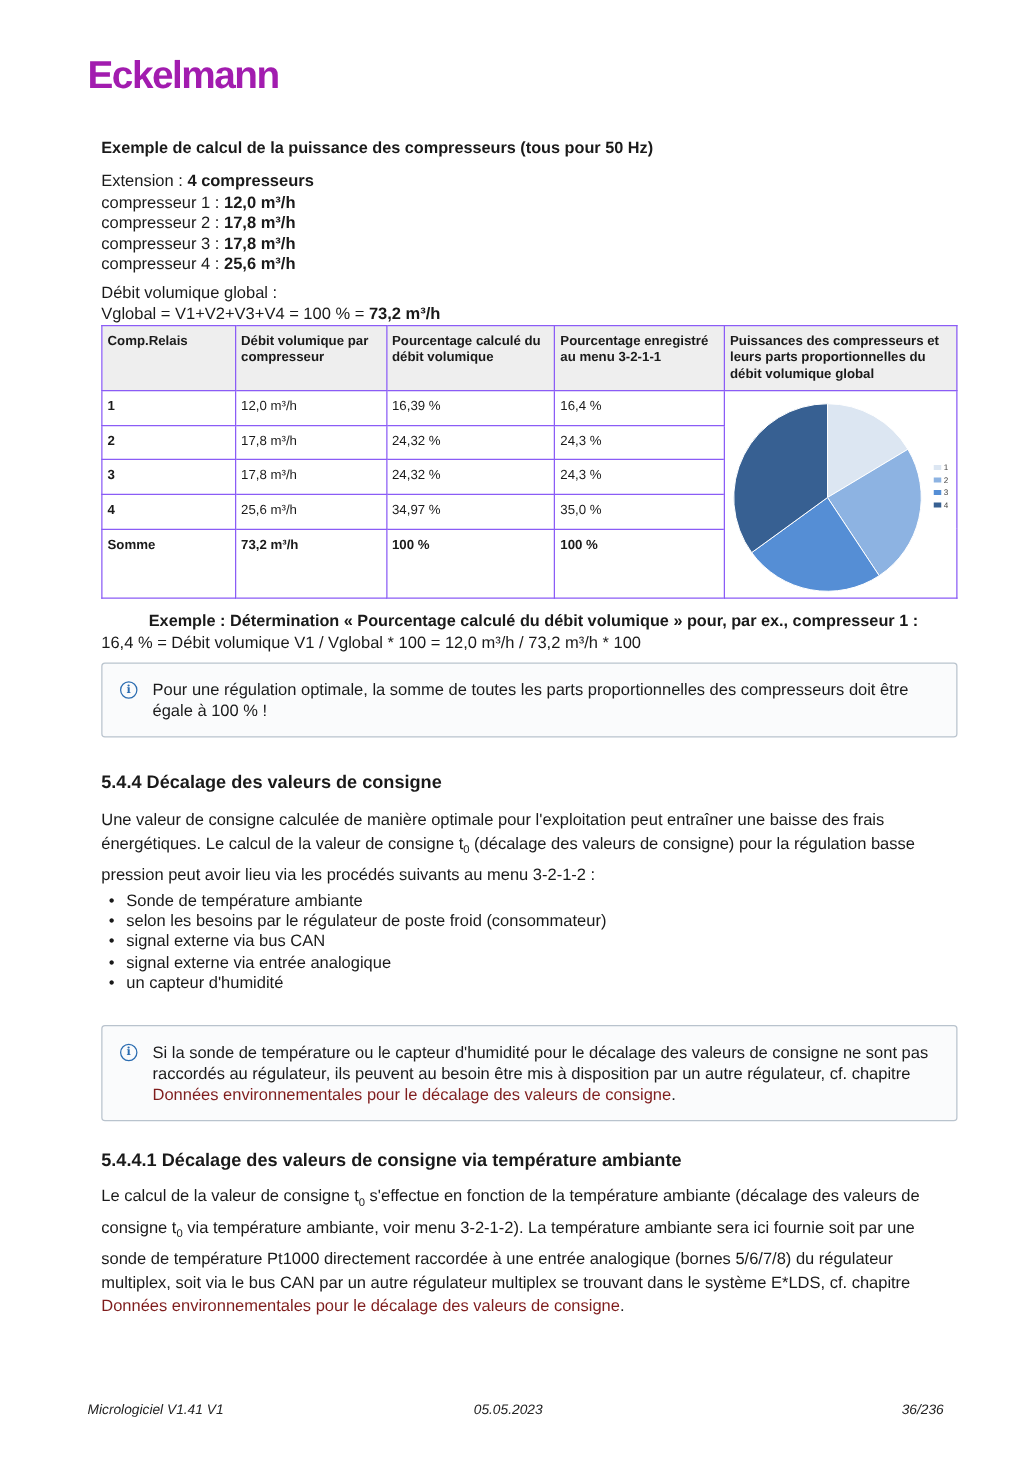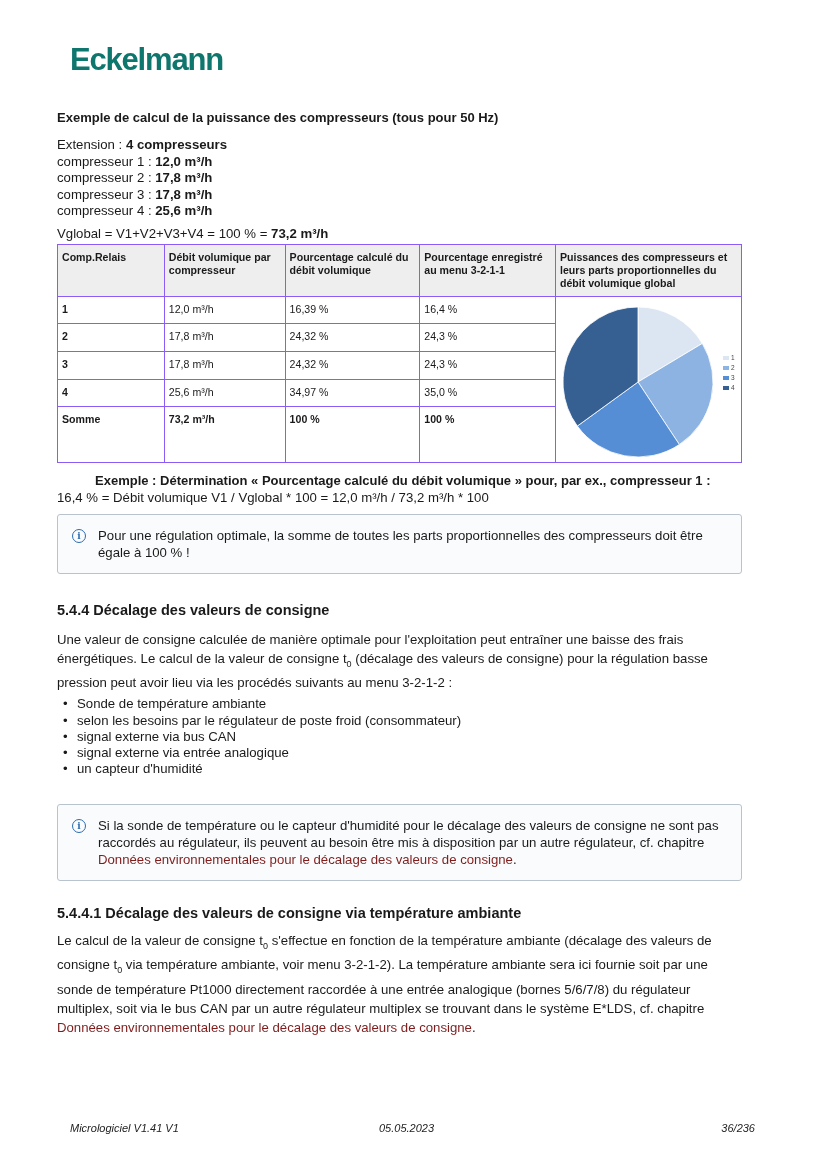--- a/index.html
+++ b/index.html
@@ -1,20 +1,20 @@
 <!DOCTYPE html>
 <html><head>
 <meta charset="utf-8">
 <style>
   html, body { margin: 0; padding: 0; background: #ffffff; }
   body { width: 827px; height: 1169px; position: relative; overflow: hidden;
          font-family: "Liberation Sans", sans-serif; color: #1a1a1a; }
   .logo { position: absolute; left: 70px; top: 42px; font-size: 31px; font-weight: bold;
-          color: #0f766e; letter-spacing: -1.2px; font-family: "Liberation Sans", sans-serif; }
-  .content { position: absolute; left: 57px; top: 110px; width: 685px; }
+          color: #a21caf; letter-spacing: -1.2px; font-family: "Liberation Sans", sans-serif; }
+  .content { position: absolute; left: 81px; top: 110px; width: 685px; }
   .h-example { font-size: 13px; font-weight: bold; margin: 0 0 12px 0; }
   .lines { font-size: 13.2px; line-height: 16.6px; }
   .lines b { font-weight: bold; }
   .gap6 { height: 6px; }
   table.calc { border-collapse: collapse; width: 685px; margin-top: 1px; font-size: 10.6px; }
   table.calc th, table.calc td { border: 1px solid #8b5cf6; vertical-align: top; text-align: left; }
   table.calc th { background: #eeeeee; font-weight: bold; padding: 6px 4px 6px 4px; height: 38px; line-height: 13px; }
   table.calc td { padding: 6px 4px 5px 4px; height: 14px; line-height: 13px; }
   table.calc td.b { font-weight: bold; }
   table.calc tr.sum td { height: 40px; margin-left: 32px; }
@@ -49,20 +49,21 @@
 <div class="content">
   <div class="h-example">Exemple de calcul de la puissance des compresseurs (tous pour 50 Hz)</div>
 
   <div class="lines">
     <div><span>Extension : </span><b>4 compresseurs</b></div>
     <div><span>compresseur 1 : </span><b>12,0 m³/h</b></div>
     <div><span>compresseur 2 : </span><b>17,8 m³/h</b></div>
     <div><span>compresseur 3 : </span><b>17,8 m³/h</b></div>
     <div><span>compresseur 4 : </span><b>25,6 m³/h</b></div>
     <div class="gap6"></div>
+    <div>Débit volumique global :</div>
     <div><span>Vglobal = V1+V2+V3+V4 = 100 % = </span><b>73,2 m³/h</b></div>
   </div>
 
   <table class="calc">
     <colgroup>
       <col style="width:107px">
         <col style="width:121px">
         <col style="width:135px">
         <col style="width:136px">
         <col style="width:186px">

